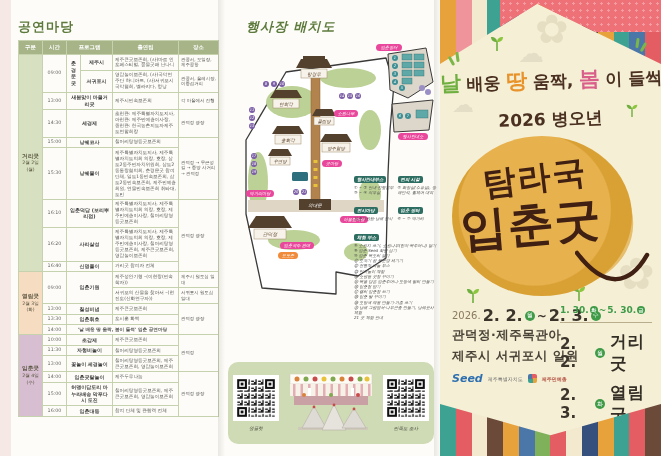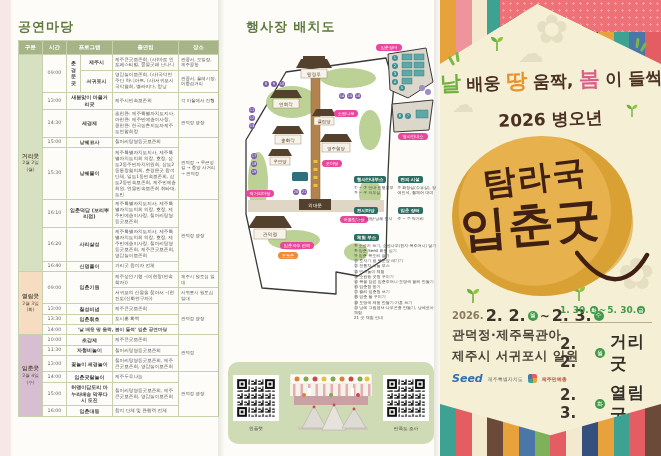--- a/index.html
+++ b/index.html
@@ -14,21 +14,21 @@
   .tbl th{background:#a6b488;color:#fff;font-size:5.4px;font-weight:bold;padding:3px 1px;border:.5px solid #c6d2ae;}
   .tbl td{border:.5px solid #c6d2ae;padding:1.5px 2px;font-size:4.6px;color:#555;line-height:1.3;vertical-align:middle;}
   .tbl td.time{text-align:center;color:#666;font-size:4.8px;}
   .tbl td.prog{text-align:center;font-weight:bold;color:#3c3c3c;font-size:5px;}
   .tbl td.place{font-size:4.4px;color:#555;}
   .tbl td.grp{text-align:center;font-weight:bold;color:#57543f;font-size:5.6px;line-height:1.5;}
   .g1{background:#d7e0c0;} .g2{background:#f6dcc1;} .g3{background:#d8bed1;}
   .vtext{width:6px;margin:0 auto;word-break:break-all;line-height:1.35;}
   .spanrow{text-align:center;font-weight:bold;color:#3c3c3c;}
   
-  .p-mid{position:absolute;left:220px;top:0;width:220px;height:456px;}
+  .p-mid{position:absolute;left:220px;top:0;width:220px;height:456px;font-style:italic;}
   .map-svg{position:absolute;left:16px;top:44px;}
   .legend{position:absolute;left:134px;top:166px;width:84px;display:grid;grid-template-columns:1fr 1fr;column-gap:3px;}
   .lg-sec{margin-bottom:2px;}
   .lg-sec.full{grid-column:1 / span 2;}
   .chip{display:inline-block;background:#2e6e62;color:#fff;font-size:4.4px;font-weight:bold;padding:1px 3px;border-radius:2px;margin:1px 0;}
   .li{font-size:4px;color:#4a4a4a;line-height:1.3;}
   .qr-band{position:absolute;left:8px;top:362px;width:206px;height:82px;background:#cfdbb5;border-radius:10px;
            display:flex;align-items:center;justify-content:center;gap:9px;}
   .qr-box{text-align:center;}
   .qr-cap{font-size:4.6px;color:#4a4a40;margin-top:1px;}
@@ -49,21 +49,21 @@
   .strk{position:absolute;width:2.5px;height:10px;background:#7ab648;border-radius:2px;}
   .yearline{position:absolute;left:0;top:108px;width:221px;text-align:center;font-size:17px;font-weight:bold;color:#4a3020;transform:rotate(-2deg);}
   .gold{position:absolute;left:452px;top:136px;width:180px;height:160px;border-radius:50%;
         background:radial-gradient(circle at 46% 46%,#e7b14e 0 58%,#d9a033 59% 90%,rgba(217,158,51,0) 92%);}
   .gold2{position:absolute;left:462px;top:146px;width:172px;height:142px;border-radius:50%;
         background:radial-gradient(circle,#dfa940 0 88%,rgba(223,169,64,0) 90%);opacity:.7;transform:rotate(14deg);}
   .title1{position:absolute;left:440px;top:156px;width:190px;text-align:center;font-size:33px;font-weight:800;color:#402012;transform:rotate(-7deg);letter-spacing:2px;}
   .title2{position:absolute;left:436px;top:194px;width:190px;text-align:center;font-size:46px;font-weight:800;color:#402012;transform:rotate(-5deg);letter-spacing:1px;}
   .info-left{position:absolute;left:452px;top:306px;width:154px;}
   .dateline{display:flex;align-items:center;gap:2px;}
-  .d-pre{font-size:10px;font-weight:bold;color:#8a7a5f;}
+  .d-pre{font-size:10px;font-weight:normal;color:#8a7a5f;}
   .d-big{font-size:16px;font-weight:800;color:#3a342b;}
   .d-tl{font-size:12px;font-weight:bold;color:#3a342b;}
   .daycircle{display:inline-flex;width:10px;height:10px;border-radius:50%;background:#3f9b48;color:#fff;
              font-size:6px;align-items:center;justify-content:center;flex:none;}
   .daycircle.sm{width:8px;height:8px;font-size:5px;}
   .venue{font-size:12.5px;font-weight:bold;color:#4a4438;letter-spacing:.5px;margin-top:4px;}
   .contact{font-size:7.5px;font-weight:bold;color:#843b28;margin-top:8px;}
   .logos{display:flex;align-items:center;gap:5px;margin-top:7px;}
   .jeju{font-size:11px;font-weight:800;font-style:italic;color:#2d6fb0;}
   .logo-txt{font-size:5px;color:#666;}

